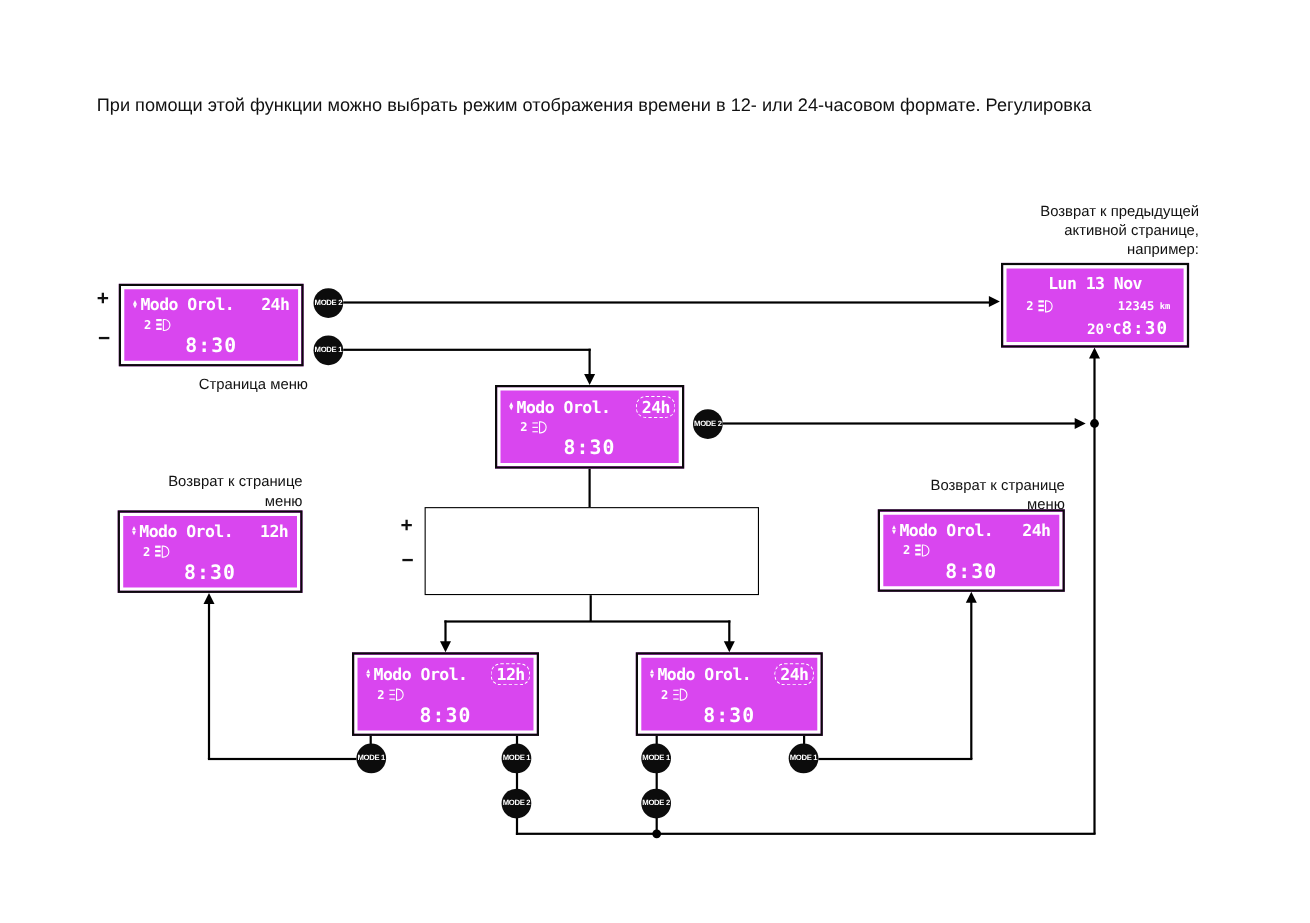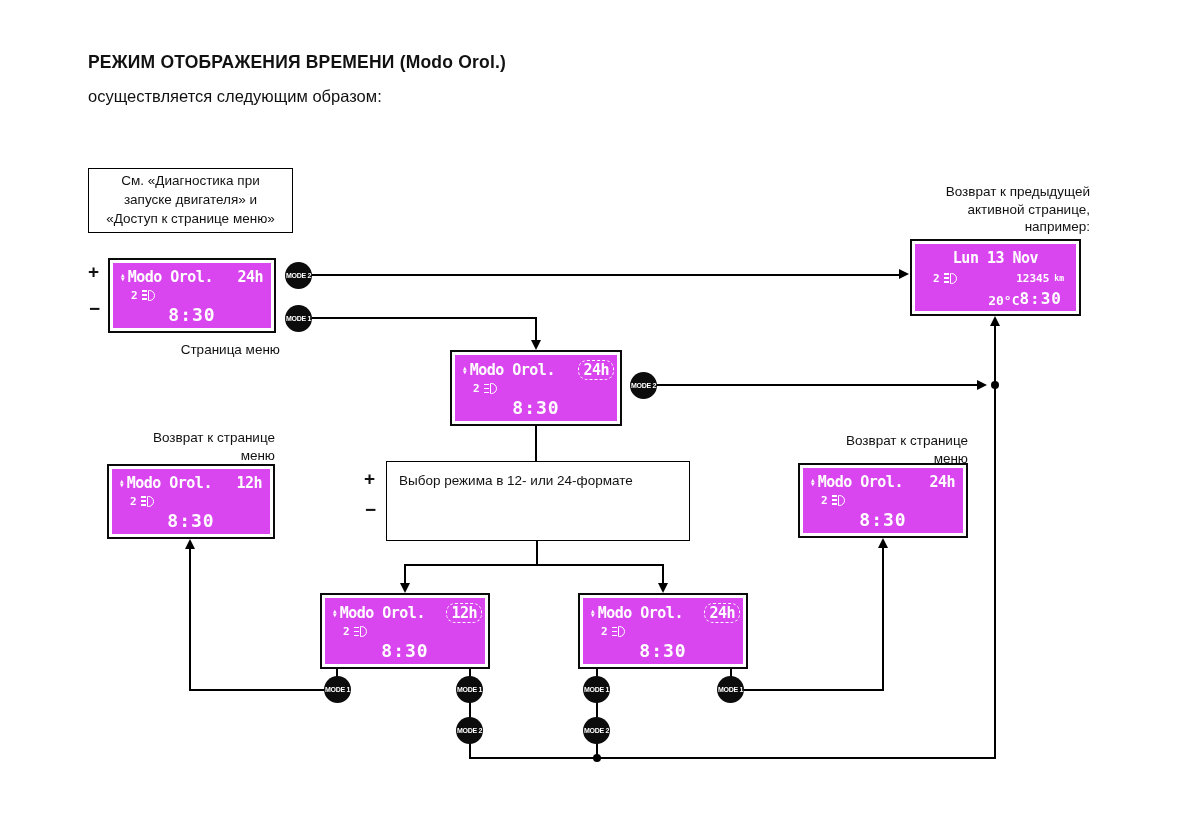--- a/index.html
+++ b/index.html
@@ -62,23 +62,22 @@
   .arrow-u { width:0; height:0; border-left:5px solid transparent; border-right:5px solid transparent; border-bottom:10px solid #000; }
 
   .instr-box { padding:9px 12px; font-size:13.5px; line-height:20px; }
   .instr-box .gap { margin-top:3px; }
 </style>
 </head>
 <body>
 
 <div id="canvas">
 
-  <div class="abs page-title" style="left:88px; top:52px;">РЕЖИМ ОТОБРАЖЕНИЯ ВРЕМЕНИ (Modo Orol.)</div>
   <div class="abs intro" style="left:88px; top:84px; width:1030px;">
-    <div>осуществляется следующим образом:</div>
+    <div>При помощи этой функции можно выбрать режим отображения времени в 12- или 24-часовом формате. Регулировка</div>
   </div>
 
   <div class="abs hline" style="left:312px; top:274px; width:588px;"></div>
   <div class="abs arrow-r" style="left:899px; top:269px;"></div>
 
   <div class="abs hline" style="left:312px; top:317px; width:225px;"></div>
   <div class="abs vline" style="left:535px; top:317px; height:24px;"></div>
   <div class="abs arrow-d" style="left:531px; top:340px;"></div>
 
   <div class="abs hline" style="left:657px; top:384px; width:322px;"></div>
@@ -109,25 +108,20 @@
   <div class="abs dot" style="left:593px; top:754px;"></div>
 
   <div class="abs hline" style="left:189px; top:689px; width:135px;"></div>
   <div class="abs vline" style="left:189px; top:548px; height:142px;"></div>
   <div class="abs arrow-u" style="left:185px; top:539px;"></div>
 
   <div class="abs hline" style="left:744px; top:689px; width:140px;"></div>
   <div class="abs vline" style="left:882px; top:547px; height:143px;"></div>
   <div class="abs arrow-u" style="left:878px; top:538px;"></div>
 
-  <div class="abs whitebox ref-box" style="left:88px; top:168px; width:205px; height:65px;">
-    <div>См. «Диагностика при</div>
-    <div>запуске двигателя» и</div>
-    <div>«Доступ к странице меню»</div>
-  </div>
 
   <div class="abs sign" style="left:88px; top:261px;">+</div>
   <div class="abs sign" style="left:89px; top:298px;">−</div>
 
   <div class="abs display" style="left:108px; top:258px; width:168px; height:75px;">
     <div class="disp-row1">
       <span class="updown">
           <span>▲</span>
           <span>▼</span>
         </span>
@@ -204,21 +198,20 @@
         </span>
     </div>
     <div class="disp-row3">8:30</div>
   </div>
   <div class="abs mode-btn" style="left:630px; top:372px;">MODE 2</div>
 
   <div class="abs sign" style="left:364px; top:468px;">+</div>
   <div class="abs sign" style="left:365px; top:499px;">−</div>
 
   <div class="abs whitebox instr-box" style="left:386px; top:461px; width:304px; height:80px;">
-    <div>Выбор режима в 12- или 24-формате</div>
   </div>
 
   <div class="abs caption" style="left:105px; top:429px; width:170px;">
     <div>Возврат к странице</div>
     <div>меню</div>
   </div>
   <div class="abs display" style="left:107px; top:464px; width:168px; height:75px;">
     <div class="disp-row1">
       <span class="updown">
           <span>▲</span>

